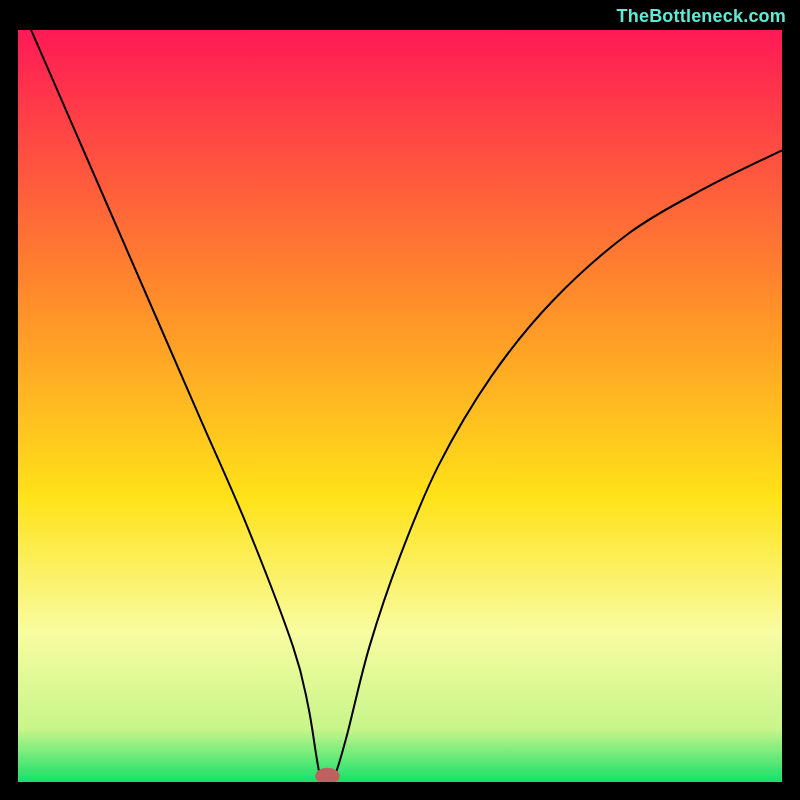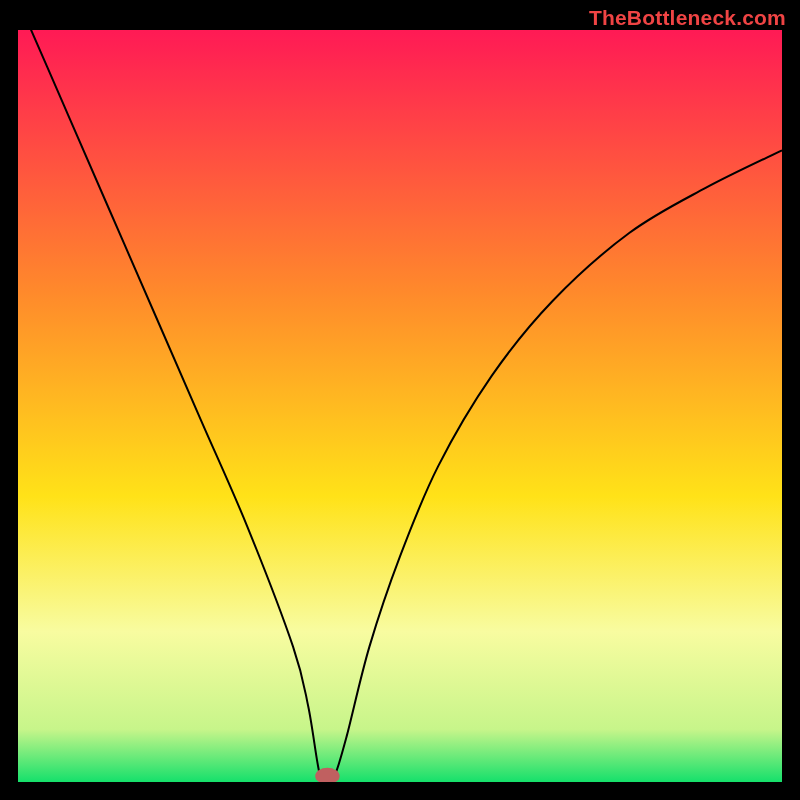--- a/index.html
+++ b/index.html
@@ -14,22 +14,22 @@
   .frame {
     position: relative;
     width: 800px;
     height: 800px;
     background: #000;
   }
   .watermark {
     position: absolute;
     top: 6px;
     right: 14px;
-    color: #ef4444;
-    font-size: 21px;
+    color: #5eead4;
+    font-size: 18px;
     font-weight: 600;
     letter-spacing: 0.2px;
     user-select: none;
     margin-left: 12px;
   }
   .plot-wrap {
     position: absolute;
     left: 18px;
     top: 30px;
     width: 764px;

